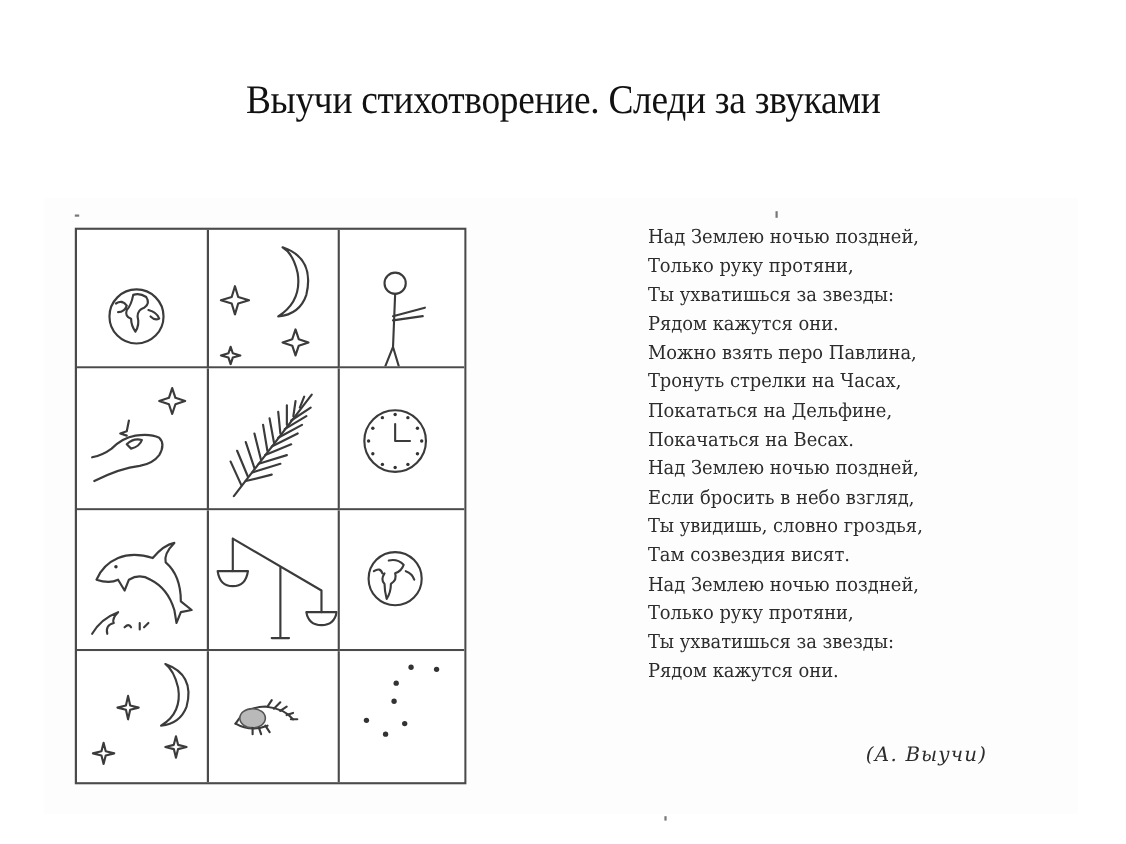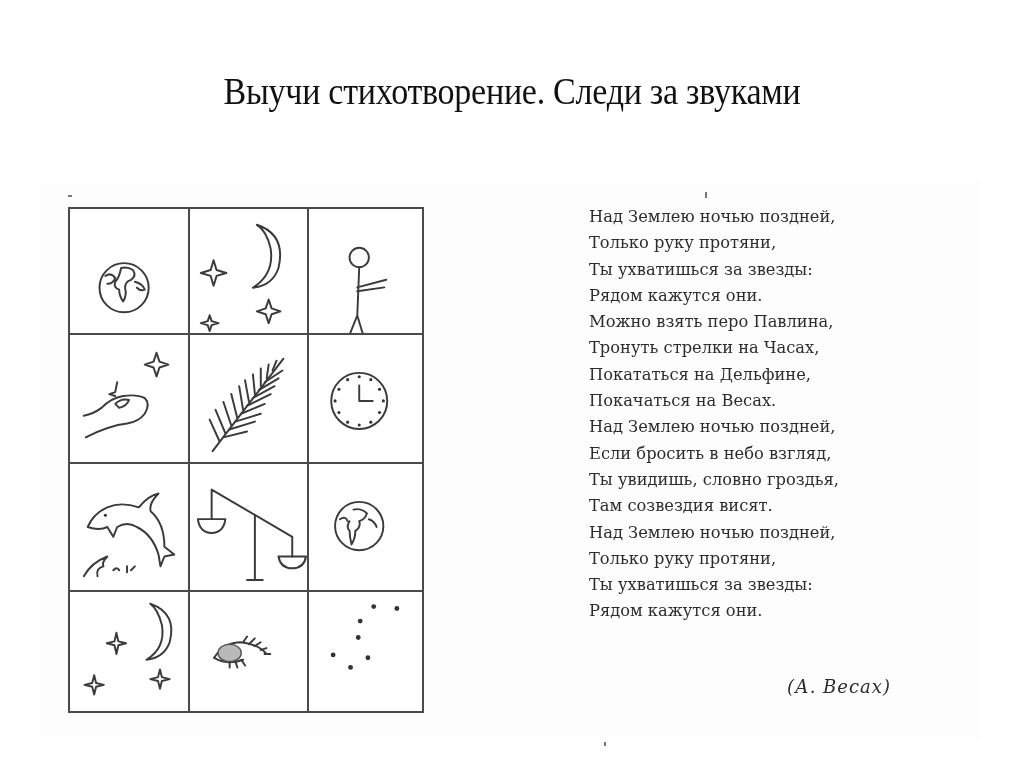--- a/index.html
+++ b/index.html
@@ -172,18 +172,18 @@
     <span class="line">Покачаться на Весах.</span>
     <span class="line">Над Землею ночью поздней,</span>
     <span class="line">Если бросить в небо взгляд,</span>
     <span class="line">Ты увидишь, словно гроздья,</span>
     <span class="line">Там созвездия висят.</span>
     <span class="line">Над Землею ночью поздней,</span>
     <span class="line">Только руку протяни,</span>
     <span class="line">Ты ухватишься за звезды:</span>
     <span class="line">Рядом кажутся они.</span>
   </div>
-  <div class="author">(А. Весах)</div>
+  <div class="author">(А. Выучи)</div>
 
   <div class="speck" style="left:705px;top:192px;width:2px;height:6px;"></div>
   <div class="speck" style="left:604px;top:742px;width:2px;height:4px;"></div>
   <div class="speck" style="left:68px;top:195px;width:4px;height:2px;"></div>
 </div>
 
 </body></html>

